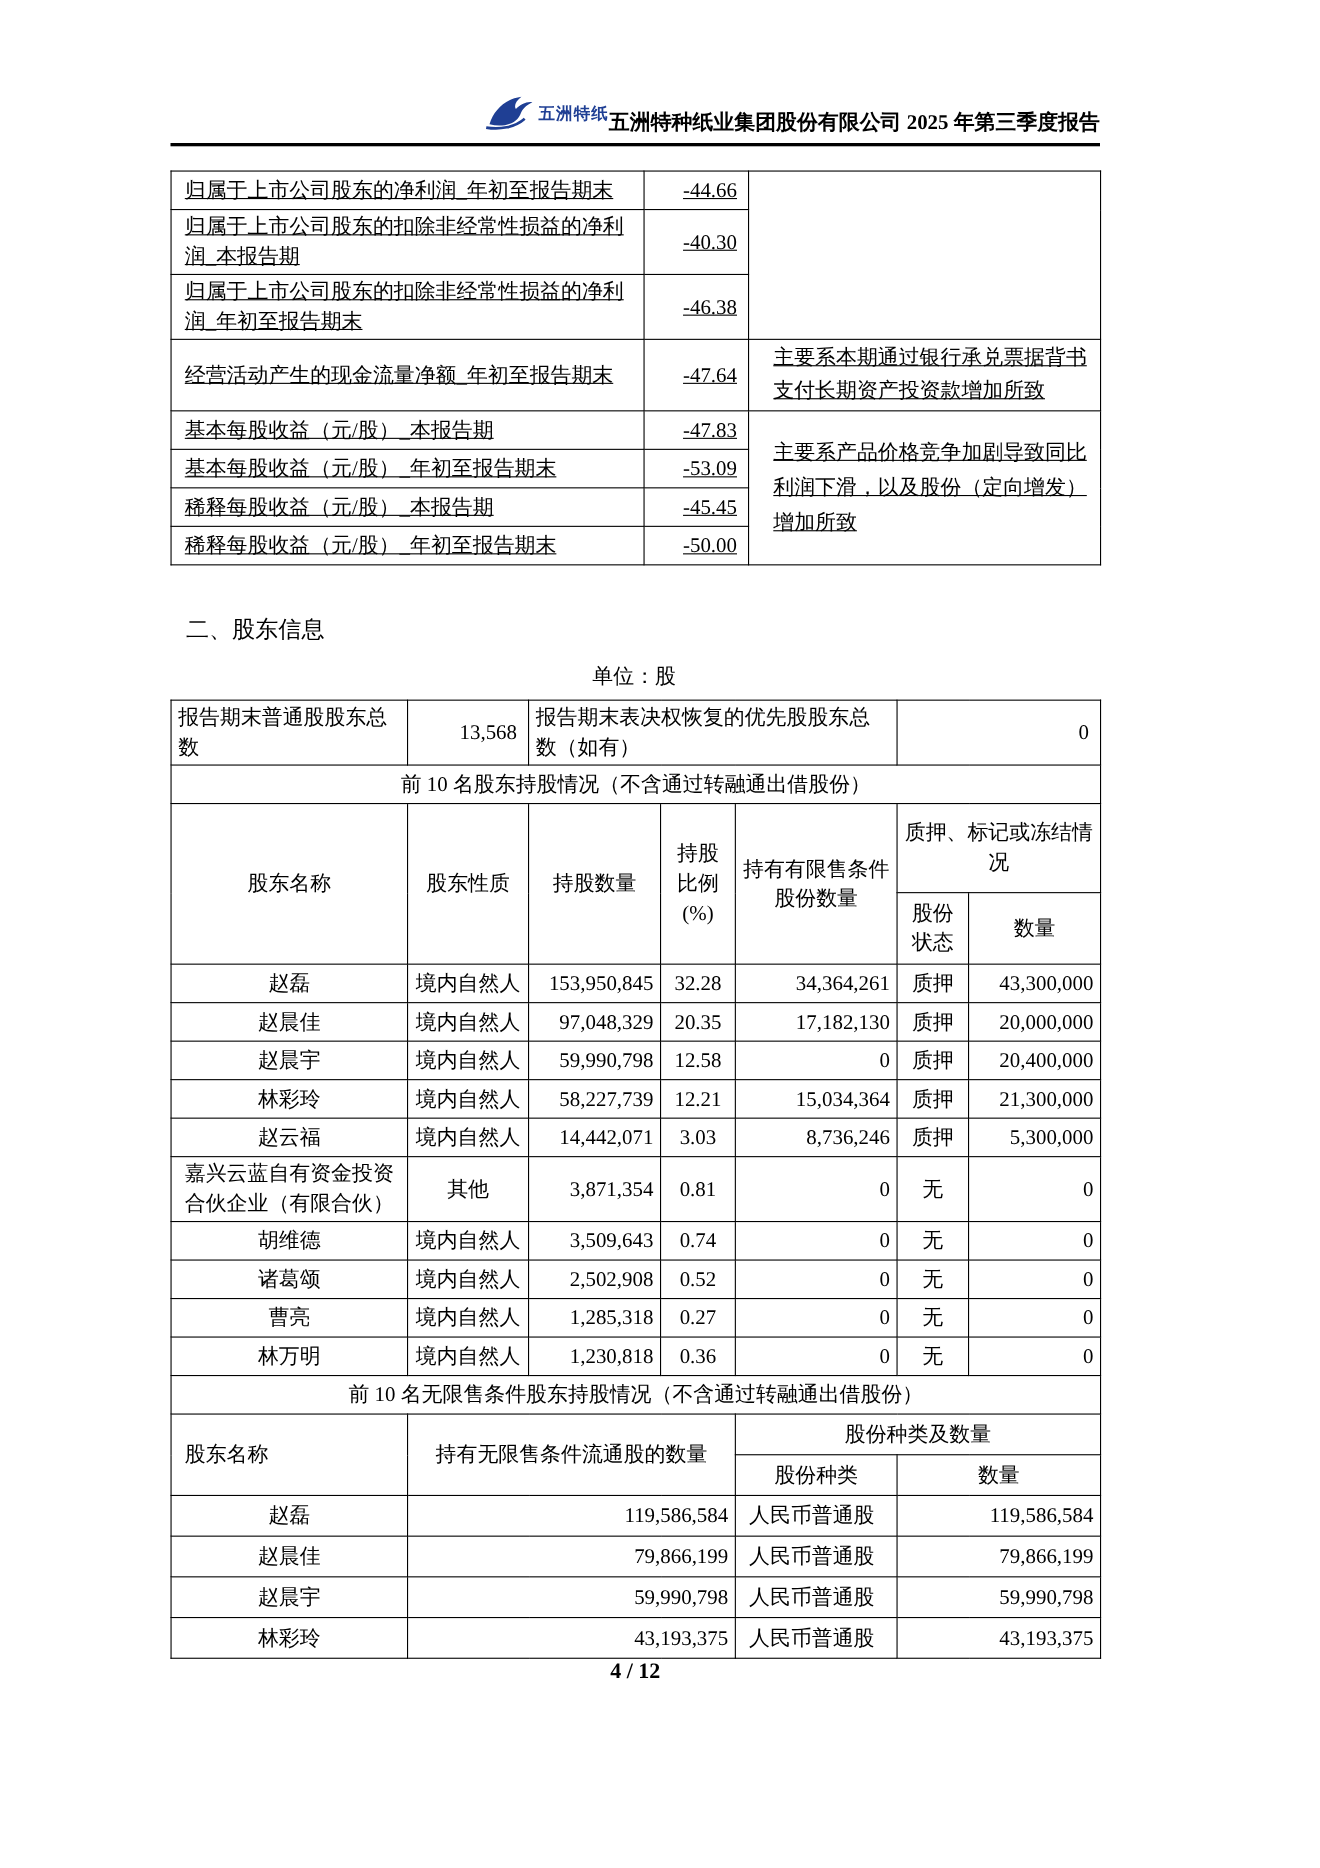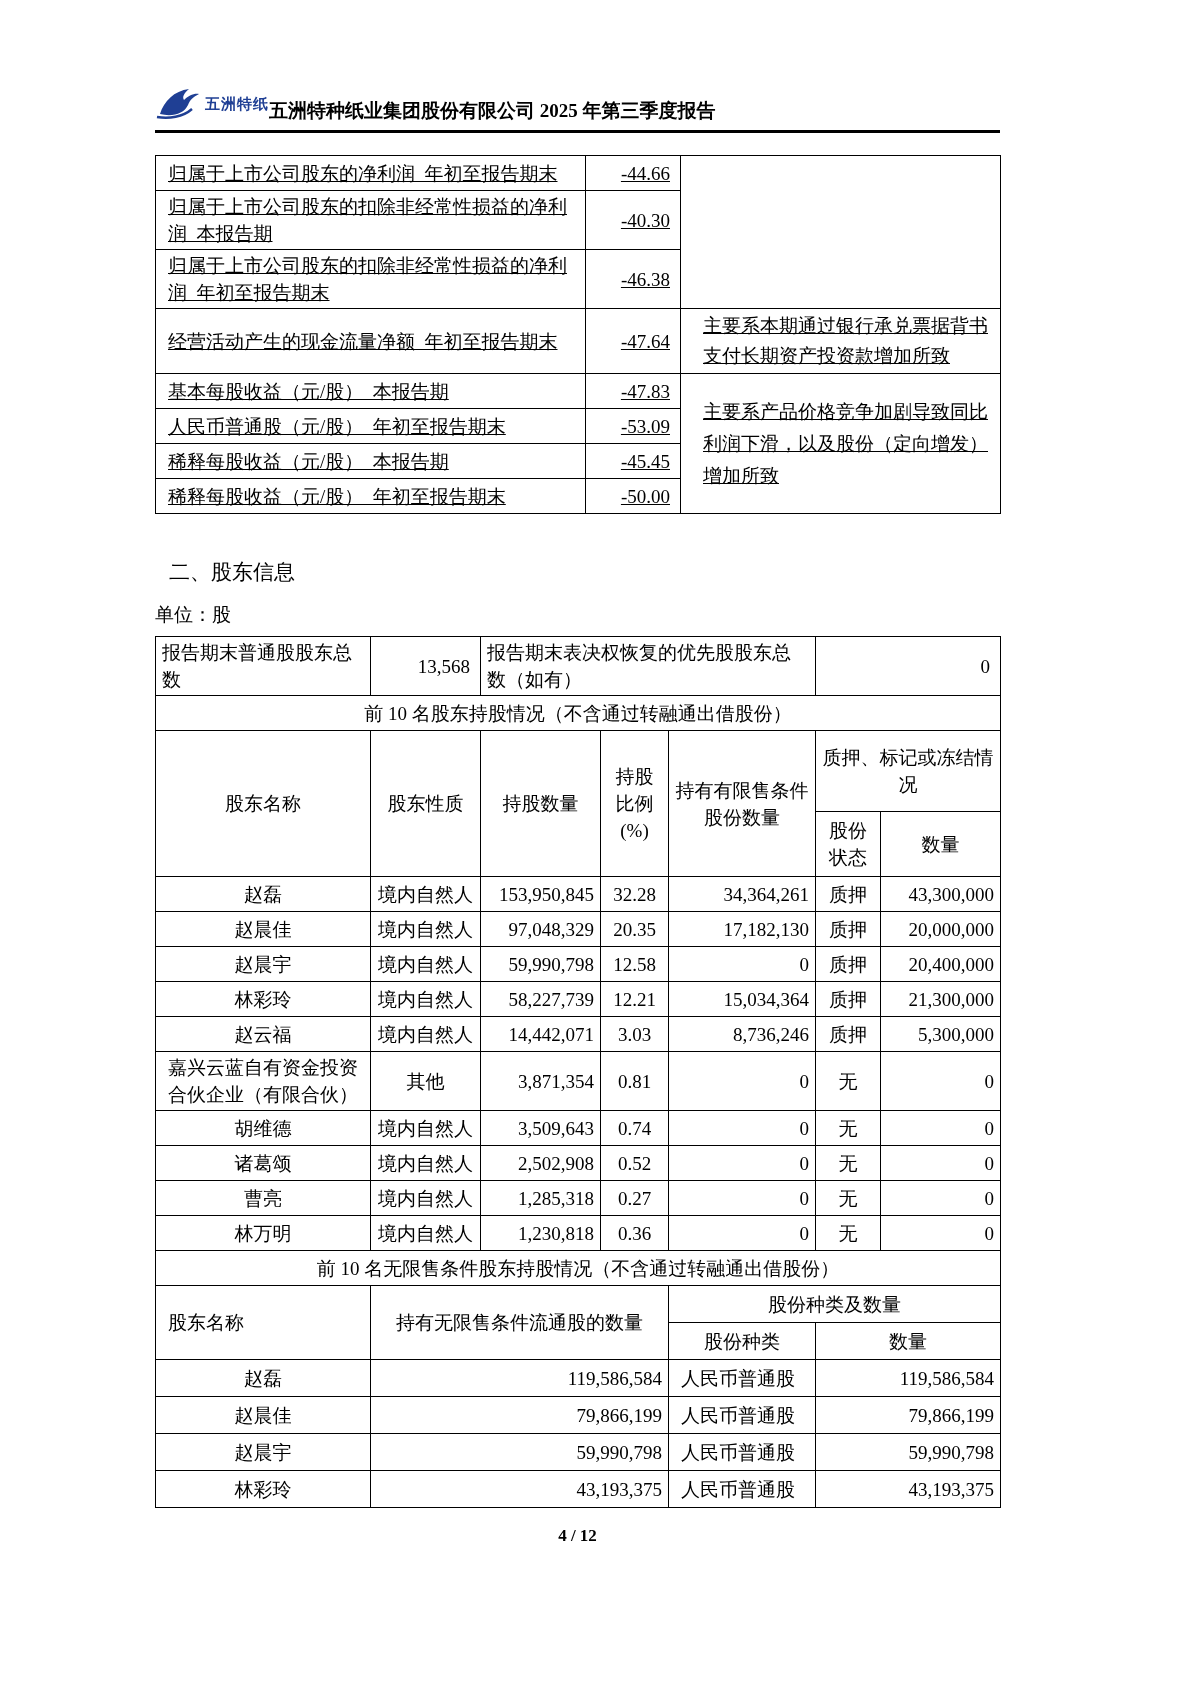--- a/index.html
+++ b/index.html
@@ -2,43 +2,43 @@
 <html><head>
 <meta charset="utf-8">
 <style>
   html,body{margin:0;padding:0;background:#ffffff;}
   .page{
     width:1200px;height:1698px;position:relative;background:#fff;
     font-family:"Liberation Serif","DejaVu Serif",serif;color:#000;overflow:hidden;
   }
   .content{position:absolute;left:155px;top:0;width:845px;}
   
-  .hdr{margin-top:70px;display:flex;justify-content:flex-start;align-items:flex-end;
+  .hdr{margin-top:70px;display:flex;justify-content:flex-end;align-items:flex-end;
        border-bottom:3px solid #000;padding-bottom:6px;}
   .logo{display:flex;align-items:center;gap:4px;}
   .logo-txt{font-size:15px;font-weight:bold;color:#1f3f94;letter-spacing:1px;}
   .title{font-size:19px;font-weight:bold;margin-top:28px;}
   
   table{border-collapse:collapse;table-layout:fixed;width:845px;font-size:19px;}
   td{border:1px solid #000;padding:2px 6px;vertical-align:middle;line-height:27px;height:30px;
      word-break:break-all;overflow:hidden;}
   .tl{text-align:left;} .tc{text-align:center;} .tr{text-align:right;}
   .lbl{padding-left:12px;}
   .val{padding-right:10px;}
   .note{padding-left:22px;line-height:30px;}
   .t1{margin-top:22px;text-decoration:underline;}
   
   .sec-h{font-size:21px;font-weight:normal;margin:44px 0 0 14px;}
   .sec-sub{font-size:20px;font-weight:bold;margin:26px 0 0 24px;}
-  .unit{font-size:19px;text-align:left;margin:16px 2px 8px 0;}
+  .unit{font-size:19px;text-align:center;margin:16px 2px 8px 0;}
   
   .hrow1 td{height:76px;}
   .hrow2 td{height:60px;}
   .brow td{height:32px;}
-  .footer{font-size:17px;font-weight:bold;text-align:center;margin-top:18px;}
+  .footer{font-size:20px;font-weight:bold;text-align:center;}
 </style>
 </head>
 <body>
 
 <div class="page">
   <div class="content">
 
     <div class="hdr">
       <div class="logo">
         <span>
@@ -76,21 +76,21 @@
         <td class="tl lbl">经营活动产生的现金流量净额_年初至报告期末</td>
         <td class="tr val">-47.64</td>
         <td class="tl note">主要系本期通过银行承兑票据背书支付长期资产投资款增加所致</td>
       </tr>
       <tr>
         <td class="tl lbl">基本每股收益（元/股）_本报告期</td>
         <td class="tr val">-47.83</td>
         <td rowspan="4" class="tl note" style="line-height:32px;">主要系产品价格竞争加剧导致同比利润下滑，以及股份（定向增发）增加所致</td>
       </tr>
       <tr>
-        <td class="tl lbl">人民币普通股（元/股）_年初至报告期末</td>
+        <td class="tl lbl">基本每股收益（元/股）_年初至报告期末</td>
         <td class="tr val">-53.09</td>
       </tr>
       <tr>
         <td class="tl lbl">稀释每股收益（元/股）_本报告期</td>
         <td class="tr val">-45.45</td>
       </tr>
       <tr>
         <td class="tl lbl">稀释每股收益（元/股）_年初至报告期末</td>
         <td class="tr val">-50.00</td>
       </tr>

